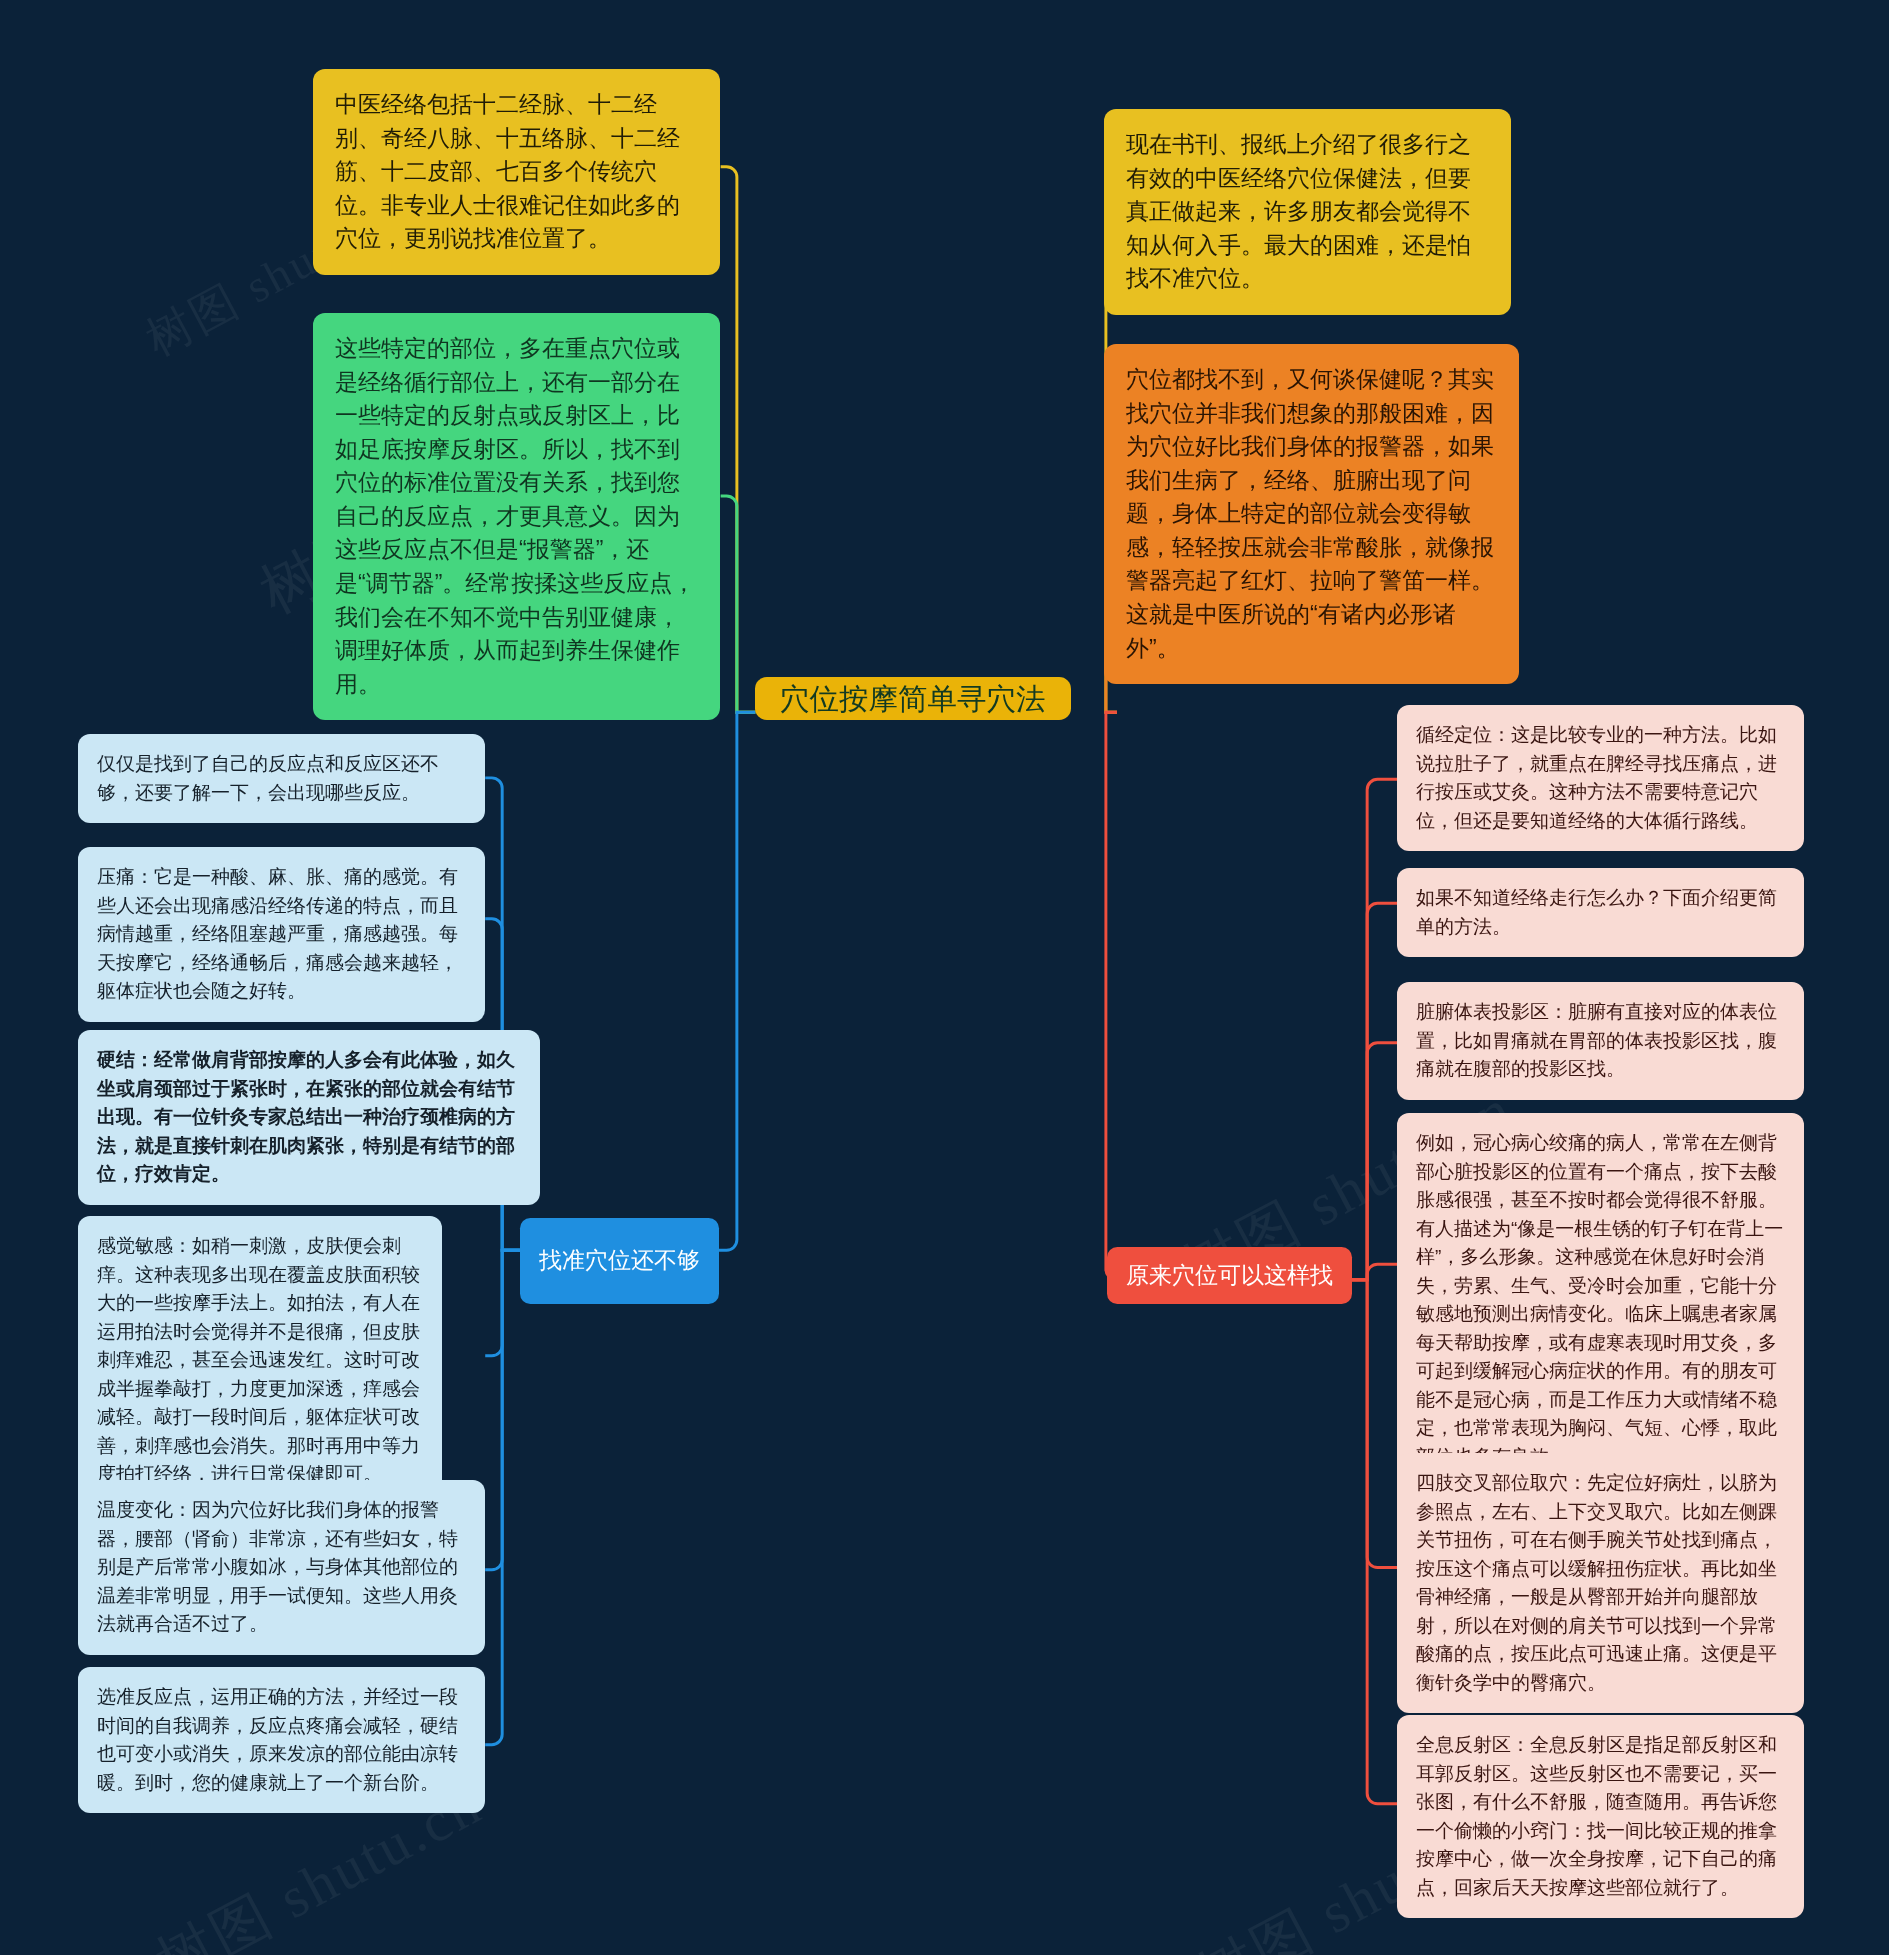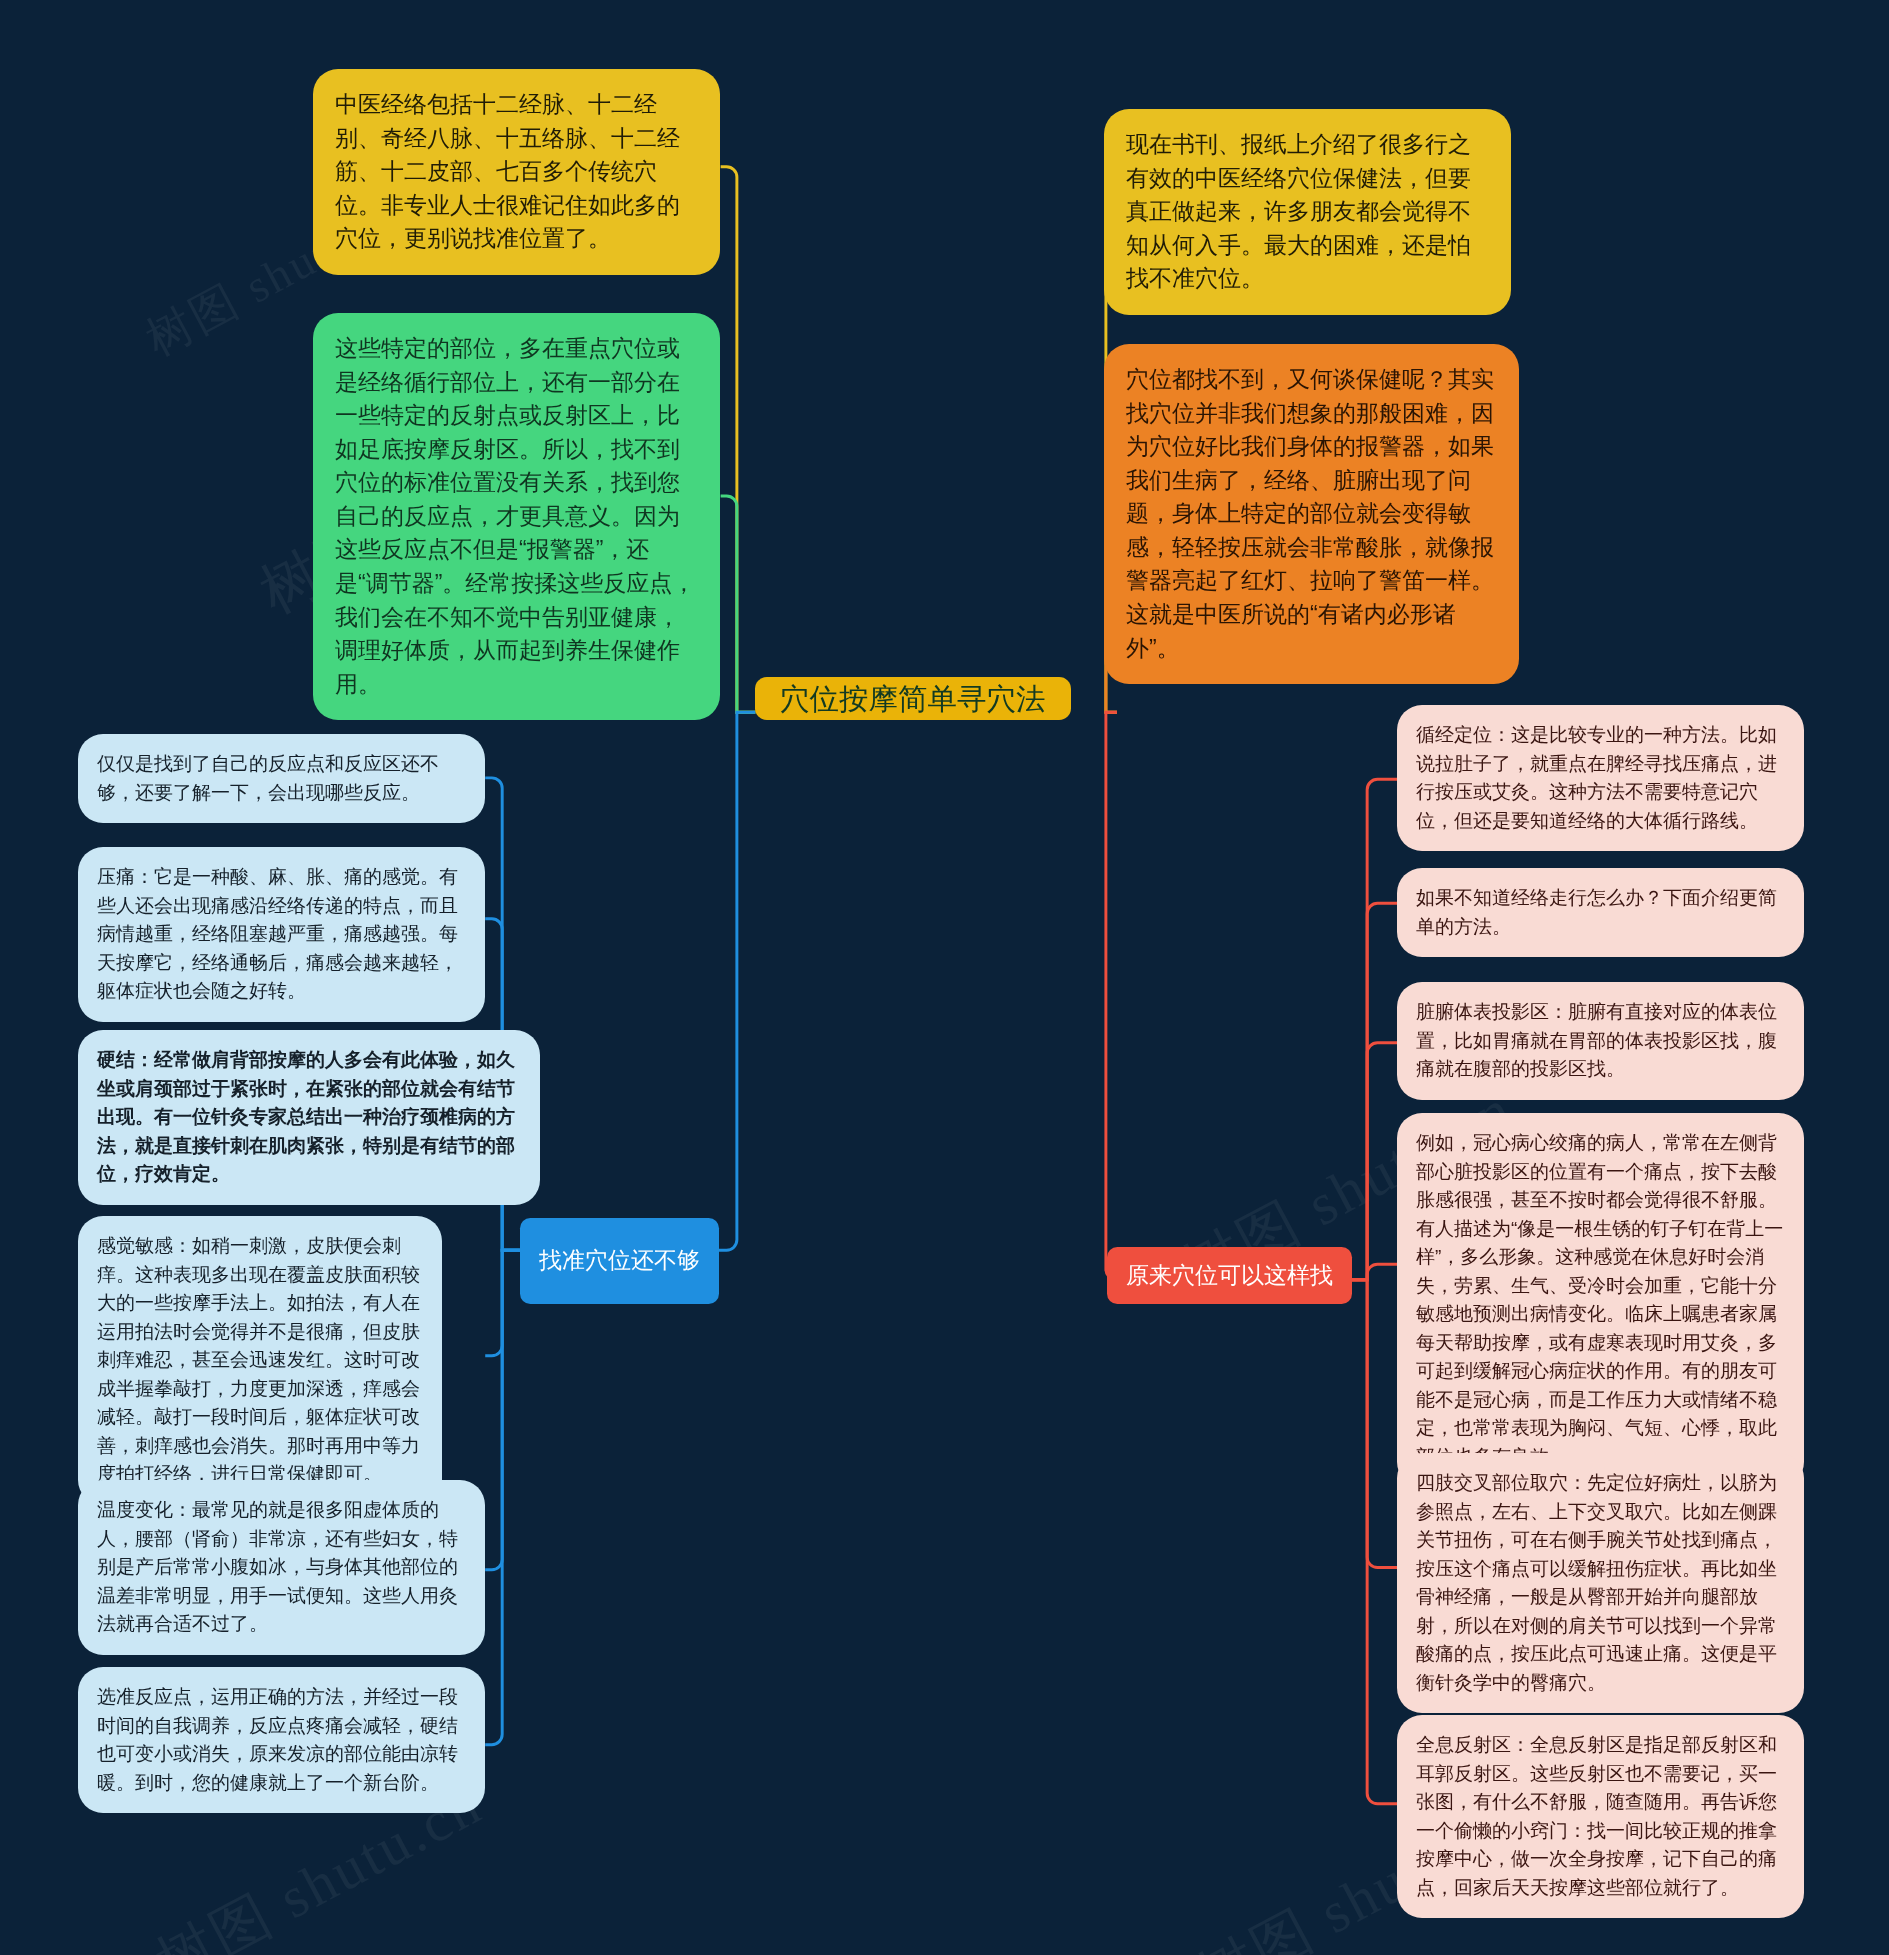--- a/index.html
+++ b/index.html
@@ -35,21 +35,21 @@
     left: 0; top: 0;
     width: 1890px;
     height: 1955px;
     pointer-events: none;
   }
 
   
   .node {
     position: absolute;
     box-sizing: border-box;
-    border-radius: 25px;
+    border-radius: 12px;
     line-height: 1.46;
     word-break: break-all;
     white-space: pre-wrap;
   }
 
   .node.topic {
     padding: 19px 22px;
     font-size: 23px;
   }
 
@@ -170,21 +170,21 @@
 <div class="node n-central n-central-pos">穴位按摩简单寻穴法</div>
 
 <div class="node n-branch-blue n-branch-blue-pos">找准穴位还不够</div>
 
 <div class="node n-branch-red n-branch-red-pos">原来穴位可以这样找</div>
 
 <div class="node small c-lblue n-lb1">仅仅是找到了自己的反应点和反应区还不够，还要了解一下，会出现哪些反应。</div>
 <div class="node small c-lblue n-lb2">压痛：它是一种酸、麻、胀、痛的感觉。有些人还会出现痛感沿经络传递的特点，而且病情越重，经络阻塞越严重，痛感越强。每天按摩它，经络通畅后，痛感会越来越轻，躯体症状也会随之好转。</div>
 <div class="node small c-lblue n-lb3">硬结：经常做肩背部按摩的人多会有此体验，如久坐或肩颈部过于紧张时，在紧张的部位就会有结节出现。有一位针灸专家总结出一种治疗颈椎病的方法，就是直接针刺在肌肉紧张，特别是有结节的部位，疗效肯定。</div>
 <div class="node small c-lblue n-lb4">感觉敏感：如稍一刺激，皮肤便会刺痒。这种表现多出现在覆盖皮肤面积较大的一些按摩手法上。如拍法，有人在运用拍法时会觉得并不是很痛，但皮肤刺痒难忍，甚至会迅速发红。这时可改成半握拳敲打，力度更加深透，痒感会减轻。敲打一段时间后，躯体症状可改善，刺痒感也会消失。那时再用中等力度拍打经络，进行日常保健即可。</div>
-<div class="node small c-lblue n-lb5">温度变化：最常见的就是很多阳虚体质的人，腰部（肾俞）非常凉，还有些妇女，特别是产后常常小腹如冰，与身体其他部位的温差非常明显，用手一试便知。这些人用灸法就再合适不过了。</div>
+<div class="node small c-lblue n-lb5">温度变化：因为穴位好比我们身体的报警器，腰部（肾俞）非常凉，还有些妇女，特别是产后常常小腹如冰，与身体其他部位的温差非常明显，用手一试便知。这些人用灸法就再合适不过了。</div>
 <div class="node small c-lblue n-lb6">选准反应点，运用正确的方法，并经过一段时间的自我调养，反应点疼痛会减轻，硬结也可变小或消失，原来发凉的部位能由凉转暖。到时，您的健康就上了一个新台阶。</div>
 
 <div class="node small c-pink n-pk1">循经定位：这是比较专业的一种方法。比如说拉肚子了，就重点在脾经寻找压痛点，进行按压或艾灸。这种方法不需要特意记穴位，但还是要知道经络的大体循行路线。</div>
 <div class="node small c-pink n-pk2">如果不知道经络走行怎么办？下面介绍更简单的方法。</div>
 <div class="node small c-pink n-pk3">脏腑体表投影区：脏腑有直接对应的体表位置，比如胃痛就在胃部的体表投影区找，腹痛就在腹部的投影区找。</div>
 <div class="node small c-pink n-pk4">例如，冠心病心绞痛的病人，常常在左侧背部心脏投影区的位置有一个痛点，按下去酸胀感很强，甚至不按时都会觉得很不舒服。有人描述为“像是一根生锈的钉子钉在背上一样”，多么形象。这种感觉在休息好时会消失，劳累、生气、受冷时会加重，它能十分敏感地预测出病情变化。临床上嘱患者家属每天帮助按摩，或有虚寒表现时用艾灸，多可起到缓解冠心病症状的作用。有的朋友可能不是冠心病，而是工作压力大或情绪不稳定，也常常表现为胸闷、气短、心悸，取此部位也多有良效。</div>
 <div class="node small c-pink n-pk5">四肢交叉部位取穴：先定位好病灶，以脐为参照点，左右、上下交叉取穴。比如左侧踝关节扭伤，可在右侧手腕关节处找到痛点，按压这个痛点可以缓解扭伤症状。再比如坐骨神经痛，一般是从臀部开始并向腿部放射，所以在对侧的肩关节可以找到一个异常酸痛的点，按压此点可迅速止痛。这便是平衡针灸学中的臀痛穴。</div>
 <div class="node small c-pink n-pk6">全息反射区：全息反射区是指足部反射区和耳郭反射区。这些反射区也不需要记，买一张图，有什么不舒服，随查随用。再告诉您一个偷懒的小窍门：找一间比较正规的推拿按摩中心，做一次全身按摩，记下自己的痛点，回家后天天按摩这些部位就行了。</div>
 
 

